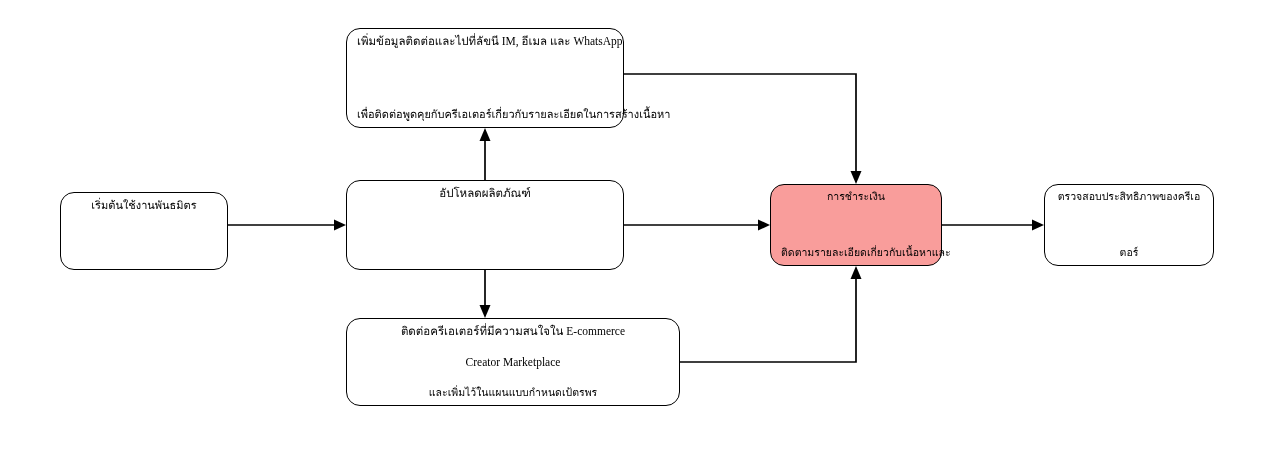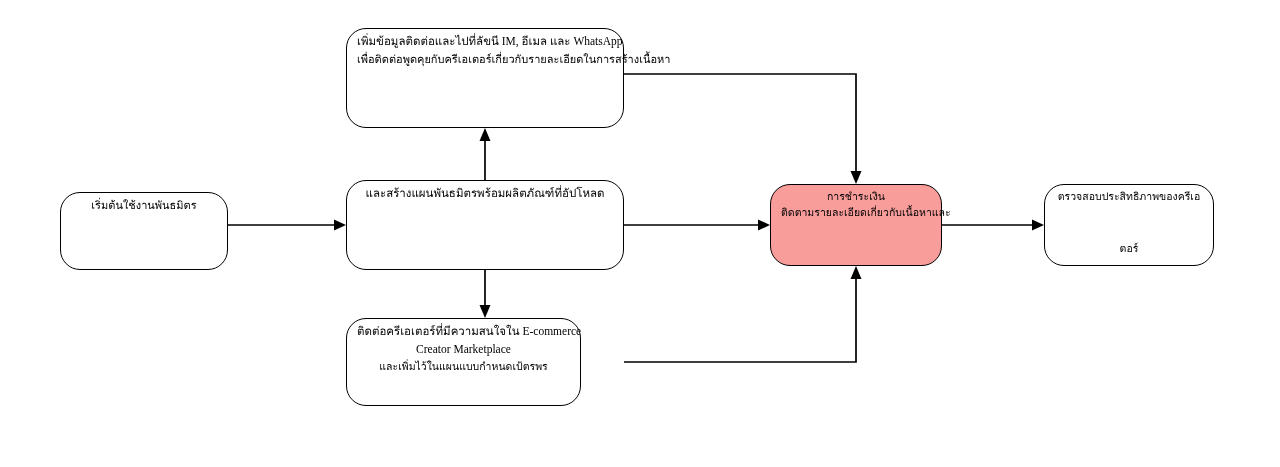--- a/index.html
+++ b/index.html
@@ -22,26 +22,26 @@
     position: absolute;
     left: 0;
     top: 0;
     width: 1280px;
     height: 467px;
   }
   .node {
     position: absolute;
     box-sizing: border-box;
     border: 1.6px solid #000000;
-    border-radius: 20px;
+    border-radius: 14px;
     background: #ffffff;
     display: flex;
     flex-direction: column;
     align-items: center;
-    justify-content: flex-start;
+    justify-content: space-between;
     text-align: center;
     color: #000000;
     padding: 4px 10px;
     z-index: 2;
   }
   .node .line {
     display: block;
     width: 100%;
     line-height: 1.55;
     white-space: nowrap;
@@ -59,21 +59,21 @@
     left: 346px; top: 28px;  width: 278px; height: 100px;
     font-size: 11px;
   }
   #node-contact-channels .line-1 { font-size: 11.5px; }
   #node-contact-channels .line-2 { font-size: 11px; }
   #node-upload {
     left: 346px; top: 180px; width: 278px; height: 90px;
     font-size: 11.5px;
   }
   #node-marketplace {
-    left: 346px; top: 318px; width: 235px; height: 88px;
+    left: 346px; top: 318px; width: 334px; height: 88px;
     font-size: 11.5px;
   }
   #node-marketplace .line-3 { font-size: 10.5px; }
   #node-track {
     left: 770px; top: 184px; width: 172px; height: 82px;
     font-size: 10.5px;
   }
   #node-review {
     left: 1044px; top: 184px; width: 170px; height: 82px;
     font-size: 10.5px;
@@ -135,21 +135,21 @@
   <div class="node" id="node-start">
     <span class="line line-1">เริ่มต้นใช้งานพันธมิตร</span>
   </div>
 
   <div class="node" id="node-contact-channels">
     <span class="line line-1">เพิ่มข้อมูลติดต่อและไปที่ลัขนี IM, อีเมล และ WhatsApp</span>
     <span class="line line-2">เพื่อติดต่อพูดคุยกับครีเอเตอร์เกี่ยวกับรายละเอียดในการสร้างเนื้อหา</span>
   </div>
 
   <div class="node" id="node-upload">
-    <span class="line line-2">และสร้างแผนพันธมิตรพร้อมผลิตภัณฑ์ที่อัปโหลด</span>
+    <span class="line line-1">อัปโหลดผลิตภัณฑ์</span>
   </div>
 
   <div class="node" id="node-marketplace">
     <span class="line line-1">ติดต่อครีเอเตอร์ที่มีความสนใจใน E-commerce</span>
     <span class="line line-2">Creator Marketplace</span>
     <span class="line line-3">และเพิ่มไว้ในแผนแบบกำหนดเป้ตรพร</span>
   </div>
 
   <div class="node highlight" id="node-track">
     <span class="line line-2">การชำระเงิน</span>

